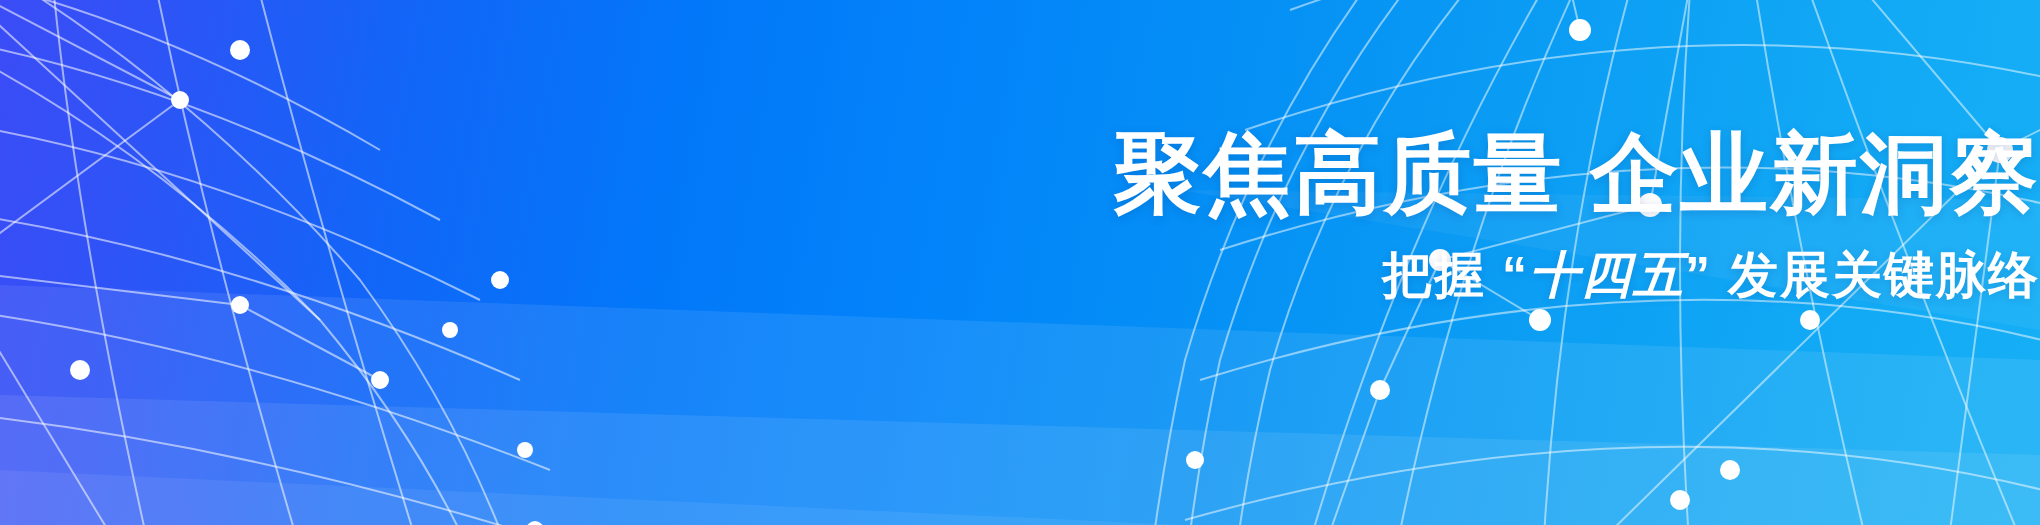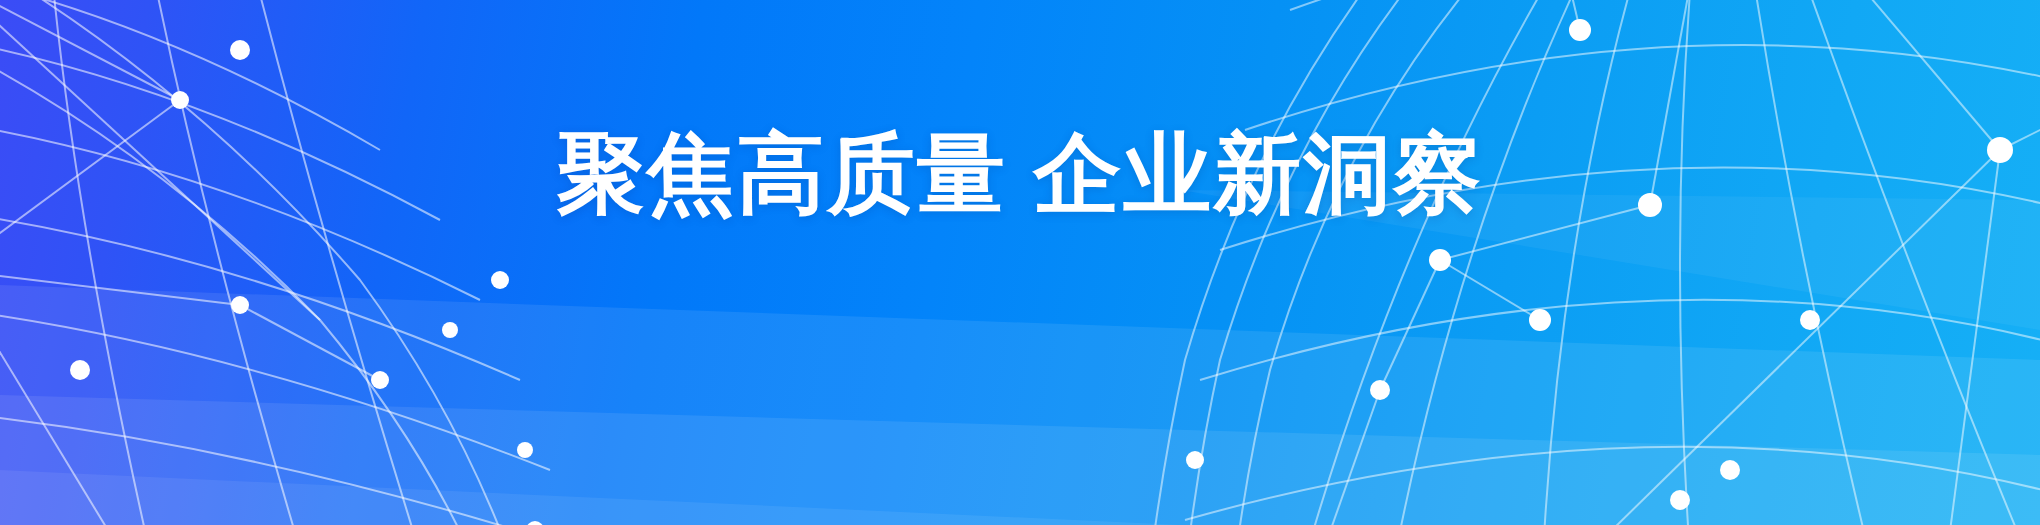--- a/index.html
+++ b/index.html
@@ -25,21 +25,21 @@
 
   
   .globe{position:absolute;pointer-events:none;}
   .globe svg{display:block;overflow:visible;}
 
   
   #text-block{
     position:absolute;
     left:0;right:0;
     top:128px;
-    text-align:center;
+    text-align:right;
     z-index:6;
   }
   #main-title{
     margin:0;
     color:#ffffff;
     font-size:88px;
     line-height:1.05;
     font-weight:700;
     letter-spacing:2px;
     white-space:pre;
@@ -203,15 +203,16 @@
     <svg viewBox="0 0 2040 525" preserveAspectRatio="none">
       <path d="M 0 285 L 2040 360 L 2040 525 L 0 525 Z" fill="rgba(255,255,255,0.085)"></path>
       <path d="M 0 395 L 2040 455 L 2040 525 L 0 525 Z" fill="rgba(255,255,255,0.085)"></path>
       <path d="M 0 470 L 1180 525 L 0 525 Z" fill="rgba(255,255,255,0.07)"></path>
       <path d="M 1180 190 L 2040 330 L 2040 200 Z" fill="rgba(255,255,255,0.05)"></path>
     </svg>
   </div>
 
   <div id="text-block">
     <h1 id="main-title">聚焦高质量 企业新洞察</h1>
+    <p id="sub-title"><span>把握 “</span><span class="em">十四五</span><span>” 发展关键脉络</span></p>
   </div>
 
 </div>
 
 </body></html>

